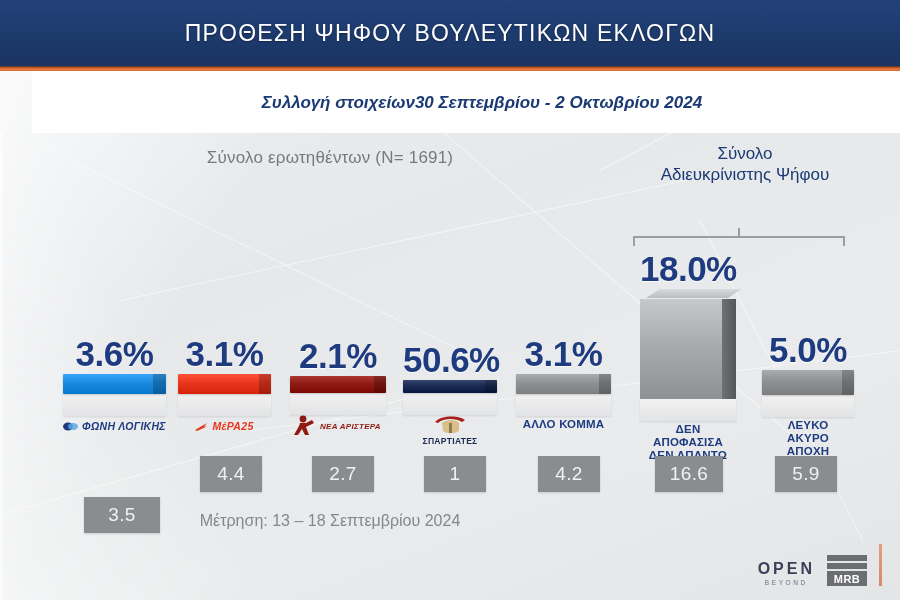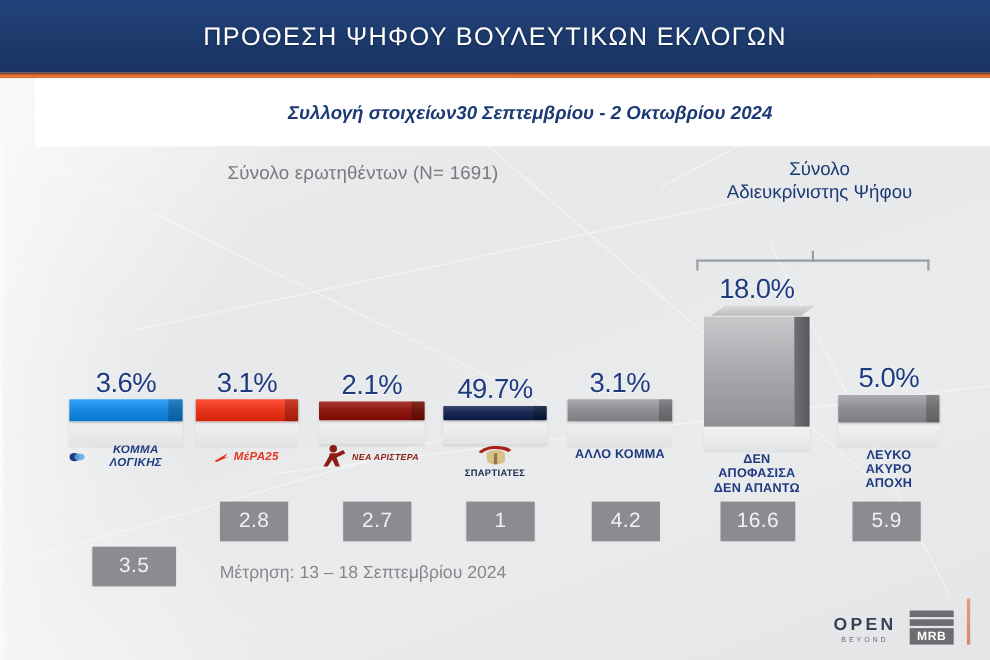--- a/index.html
+++ b/index.html
@@ -73,21 +73,21 @@
   }
   .bracket .lend { left:0; }
   .bracket .rend { left:210px; }
   .bracket .tick {
     position:absolute; left:105px; top:0; width:2px; height:10px; background:#9a9ea3;
   }
 
   
   .bar-group { position:absolute; text-align:center; }
   .pct-label {
-    color:#1f3b80; font-weight:normal; font-size:25px; letter-spacing:-.5px;
+    color:#1f3b80; font-weight:bold; font-size:35px; letter-spacing:-.5px;
     text-shadow:0 1px 1px rgba(255,255,255,.9);
     white-space:nowrap;
   }
   .bar-shell { position:relative; }
   .bar-fill {
     position:relative; width:100%; border-radius:1px;
     box-shadow:0 1px 2px rgba(0,0,0,.18);
   }
   .bar-fill::after {
     content:""; position:absolute; right:0; top:0; bottom:0; width:13%;
@@ -195,21 +195,21 @@
         <div class="pct-label">3.6%</div>
         <div class="bar-shell">
           <div class="bar-fill" style="height:20px;background:linear-gradient(180deg,#36a6fc 0%,#1a8ae0 45%,#0878ce 100%);"></div>
           <div class="bar-base"></div>
         </div>
         <div class="logo">
           <svg width="16" height="11" viewBox="0 0 16 11">
             <ellipse cx="5" cy="5.5" rx="5" ry="4" fill="#1f3b80"></ellipse>
             <ellipse cx="10" cy="5.5" rx="5" ry="3.4" fill="#5aa9e6" opacity=".85"></ellipse>
           </svg>
-          <span class="logo-text" style="color:#1f3b80">ΚΟΜΜΑ ΛΟΓΙΚΗΣ</span>
+          <span class="logo-text" style="color:#1f3b80">ΦΩΝΗ ΛΟΓΙΚΗΣ</span>
         </div>
         <div class="party-name"></div>
       </div>
       <div class="bar-group" style="left: 178px; top: 334px; width: 93px;">
         <div class="pct-label">3.1%</div>
         <div class="bar-shell">
           <div class="bar-fill" style="height:20px;background:linear-gradient(180deg,#ff5239 0%,#e8361d 45%,#d6240b 100%);"></div>
           <div class="bar-base"></div>
         </div>
         <div class="logo">
@@ -229,21 +229,21 @@
         <div style="display:flex;align-items:center">
           <svg width="30" height="22" viewBox="0 0 30 22">
             <circle cx="13" cy="4" r="3.4" fill="#8e1c14"></circle>
             <path d="M10 8 L16 8 L22 5 L24 8 L16 12 L19 20 L15 20 L12 14 L8 20 L4 20 L9 11 Z" fill="#8e1c14"></path>
           </svg>
           <span class="logo-text" style="color:#8e1c14;font-size:8px">ΝΕΑ ΑΡΙΣΤΕΡΑ</span>
         </div>
         <div class="party-name"></div>
       </div>
       <div class="bar-group" style="left: 403px; top: 340px; width: 94px;">
-        <div class="pct-label">49.7%</div>
+        <div class="pct-label">50.6%</div>
         <div class="bar-shell">
           <div class="bar-fill" style="height:13px;background:linear-gradient(180deg,#37466e 0%,#1b2a52 45%,#091840 100%);"></div>
           <div class="bar-base"></div>
         </div>
         <div style="display:flex;flex-direction:column;align-items:center">
           <svg width="36" height="21" viewBox="0 0 36 21">
             <path d="M3 7 C9 0 27 0 33 5 L30 7 C24 3 11 3 6 8 Z" fill="#a81f17"></path>
             <path d="M10 8 C14 4 24 4 27 8 L27 16 C22 19 15 19 11 16 Z" fill="#d9c089"></path>
             <path d="M17 8 L20 8 L20 18 L17 18 Z" fill="#8e7a4d"></path>
           </svg>
@@ -276,21 +276,21 @@
           <div class="bar-fill" style="height:25px;background:linear-gradient(180deg,#aaacaf 0%,#8e9093 45%,#7c7e81 100%);"></div>
           <div class="bar-base"></div>
         </div>
         <div class="party-name">ΛΕΥΚΟ
 ΑΚΥΡΟ
 ΑΠΟΧΗ</div>
       </div>
     </div>
   <div id="chips-layer">
       <div class="chip" style="left: 84px; top: 456px; width: 76px; margin-top: 41px;">3.5</div>
-      <div class="chip" style="left: 200px; top: 456px; width: 62px;">2.8</div>
+      <div class="chip" style="left: 200px; top: 456px; width: 62px;">4.4</div>
       <div class="chip" style="left: 312px; top: 456px; width: 62px;">2.7</div>
       <div class="chip" style="left: 424px; top: 456px; width: 62px;">1</div>
       <div class="chip" style="left: 538px; top: 456px; width: 62px;">4.2</div>
       <div class="chip" style="left: 655px; top: 456px; width: 68px;">16.6</div>
       <div class="chip" style="left: 775px; top: 456px; width: 62px;">5.9</div>
     </div>
 
   <div class="footnote">Μέτρηση: 13 – 18 Σεπτεμβρίου 2024</div>
 
   <div class="brand">

